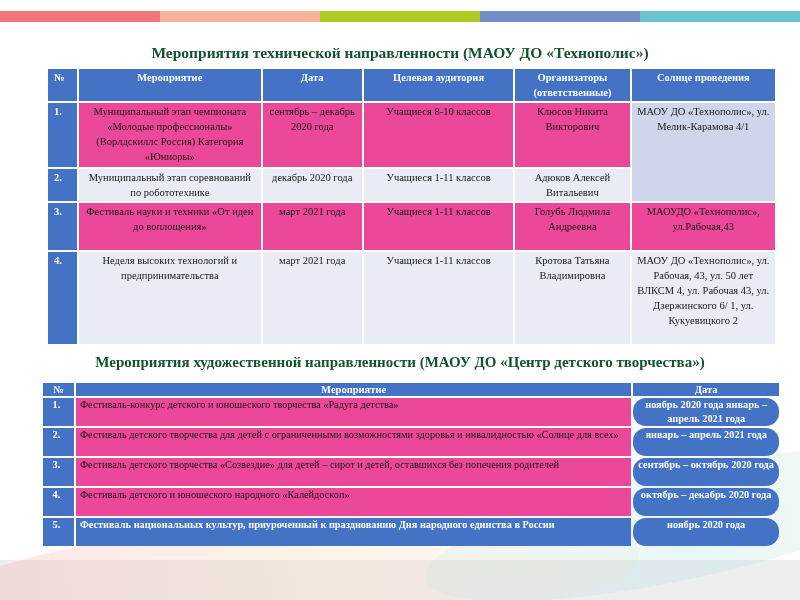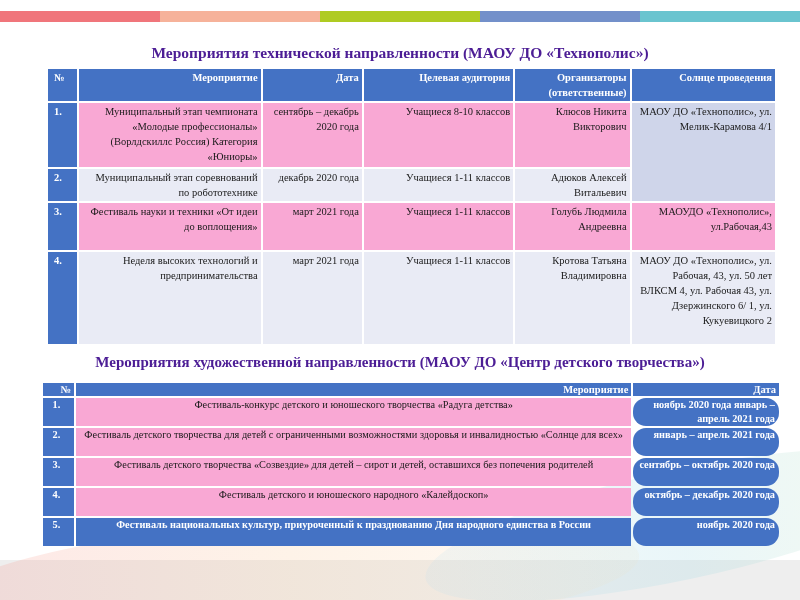--- a/index.html
+++ b/index.html
@@ -14,45 +14,45 @@
 
   .swoosh { position: absolute; pointer-events: none; }
   .sw1 { left: -60px; top: 520px; width: 700px; height: 120px; border-radius: 50%;
          background: linear-gradient(90deg, rgba(244,120,120,0.18), rgba(250,200,150,0.22), rgba(255,230,190,0.15)); transform: rotate(-4deg); }
   .sw2 { left: 420px; top: 470px; width: 520px; height: 110px; border-radius: 50%;
          background: linear-gradient(90deg, rgba(180,220,240,0.15), rgba(170,220,230,0.25), rgba(200,230,180,0.2)); transform: rotate(-12deg); }
   .sw3 { left: -20px; top: 560px; width: 860px; height: 60px; background: #eeeeee; }
 
   .title {
     position: absolute; left: 0; width: 800px; text-align: center;
-    font-weight: bold; font-size: 15.5px; color: #4c1d95;
+    font-weight: bold; font-size: 15.5px; color: #14532d;
   }
   .t1-title { top: 44px; }
   .t2-title { top: 354px; font-size: 15px; }
 
   table { position: absolute; border-collapse: separate; border-spacing: 2px; font-size: 10.5px; }
-  td, th { padding: 1px 3px; vertical-align: top; text-align: right; line-height: 15px; }
+  td, th { padding: 1px 3px; vertical-align: top; text-align: center; line-height: 15px; }
   th { background: #4472C4; color: #ffffff; font-weight: bold; font-size: 10.5px; }
   td.num { background: #4472C4; color: #ffffff; font-weight: bold; text-align: left; padding-left: 6px; }
-  tr.dark td { background: #f9a8d4; }
+  tr.dark td { background: #ec4899; }
   tr.light td { background: #E9EBF5; }
   tr.dark td.num, tr.light td.num { background: #4472C4; }
   td.place-dark { background: #CFD5EA !important; font-family: Liberation Serif, serif; }
 
   #table-tech { left: 46px; top: 67px; width: 731px; }
   #table-tech th { height: 27px; }
   #table-tech tr.r1 td { height: 62px; }
   #table-tech tr.r2 td { height: 30px; }
   #table-tech tr.r3 td { height: 45px; }
   #table-tech tr.r4 td { height: 90px; }
 
   #table-art { left: 41px; top: 381px; width: 740px; font-size: 10.3px; }
   #table-art th { height: 13px; line-height: 13px; padding: 0 3px; }
   #table-art td { height: 28px; line-height: 14px; padding: 0 4px; }
-  #table-art td.evt { text-align: center; }
+  #table-art td.evt { text-align: left; }
   #table-art td.date { background: #4472C4 !important; color: #ffffff; font-weight: bold; border-radius: 13px; }
   #table-art td.num { text-align: center; padding-left: 0; }
   #table-art tr.highlight td { background: #4472C4 !important; color: #ffffff; font-weight: bold; }
 </style>
 </head>
 <body>
 
 <div class="swoosh sw3"></div>
 <div class="swoosh sw1"></div>
 <div class="swoosh sw2"></div>

